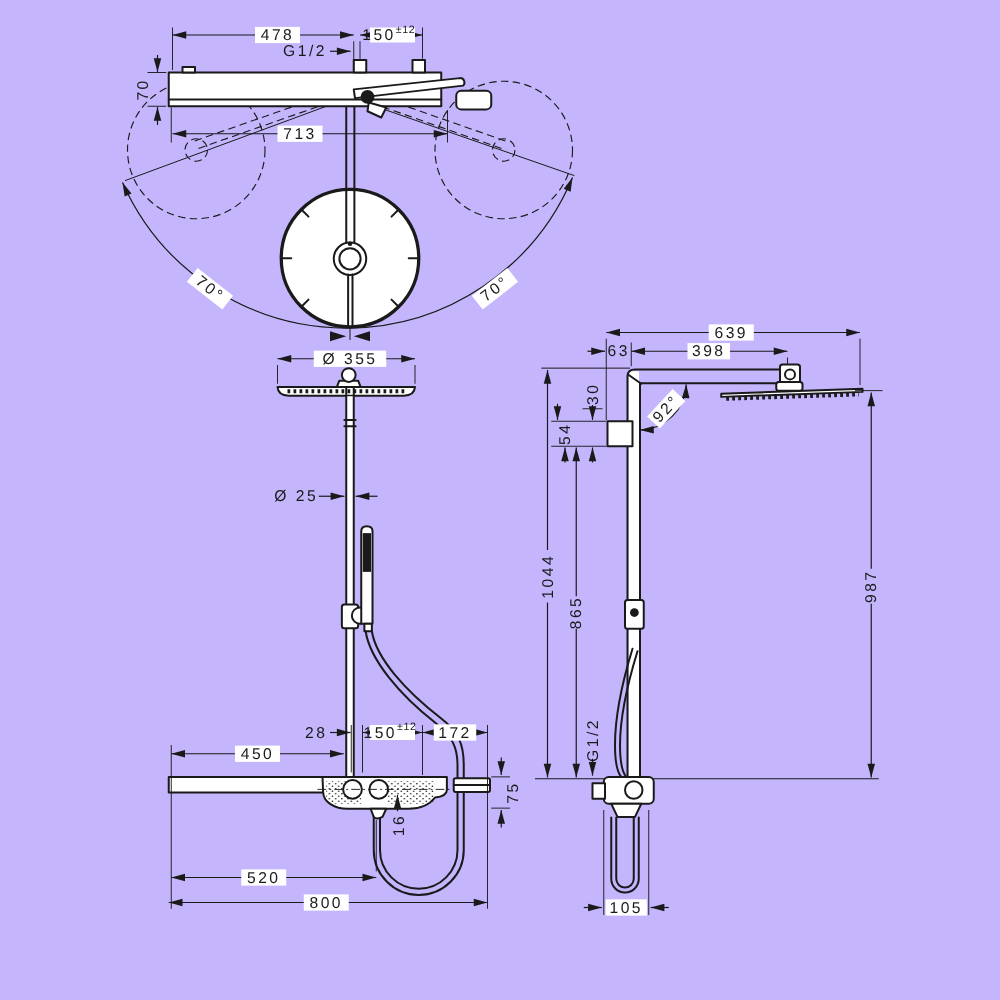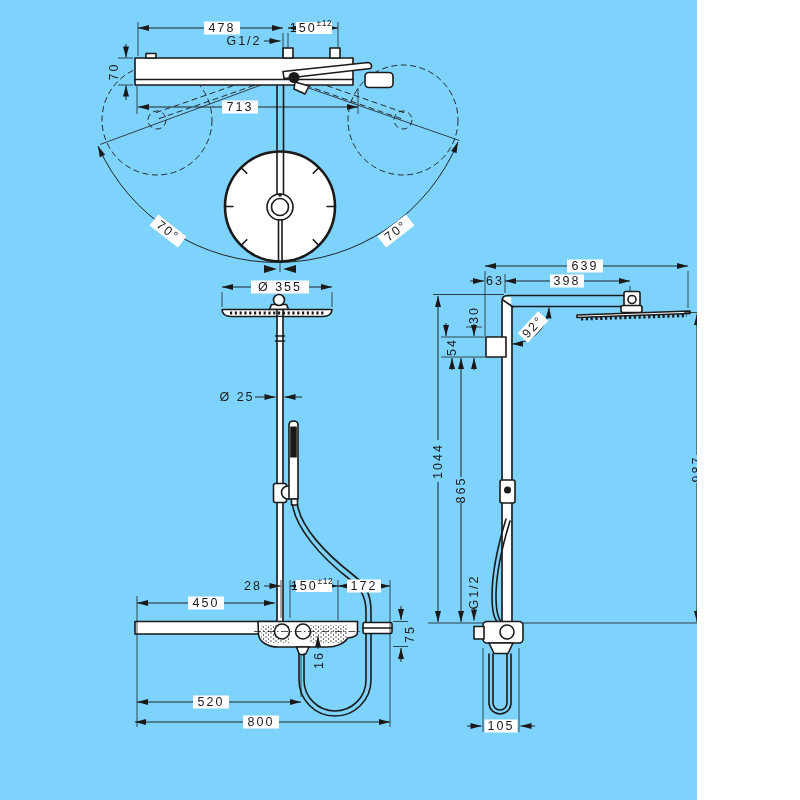--- a/index.html
+++ b/index.html
@@ -1,16 +1,16 @@
 <!DOCTYPE html>
 <html><head>
 <meta charset="utf-8">
 <style>
   html,body{margin:0;padding:0;background:#fff}
-  #canvas{position:relative;width:697px;height:800px;background:#7dd3fc;overflow:hidden}
+  #canvas{position:relative;width:800px;height:800px;background:#c4b5fd;overflow:hidden}
   svg{display:block}
   .o  {fill:none;stroke:#1a1a1a;stroke-width:1.6;stroke-linecap:round;stroke-linejoin:round}
   .ow {fill:#fff;stroke:#1a1a1a;stroke-width:1.6;stroke-linejoin:round}
   .hv {fill:#fff;stroke:#1a1a1a;stroke-width:2.6}
   .thin{fill:none;stroke:#1a1a1a;stroke-width:0.8}
   .d  {fill:none;stroke:#1a1a1a;stroke-width:0.95}
   .x  {fill:none;stroke:#1a1a1a;stroke-width:0.75}
   .dsh{fill:none;stroke:#1a1a1a;stroke-width:0.9;stroke-dasharray:6 3.5}
   .cl {fill:none;stroke:#1a1a1a;stroke-width:0.75;stroke-dasharray:7 2.5 1.5 2.5}
   .dotband{fill:none;stroke:#1a1a1a;stroke-width:3.2;stroke-dasharray:2.2 2.6}

